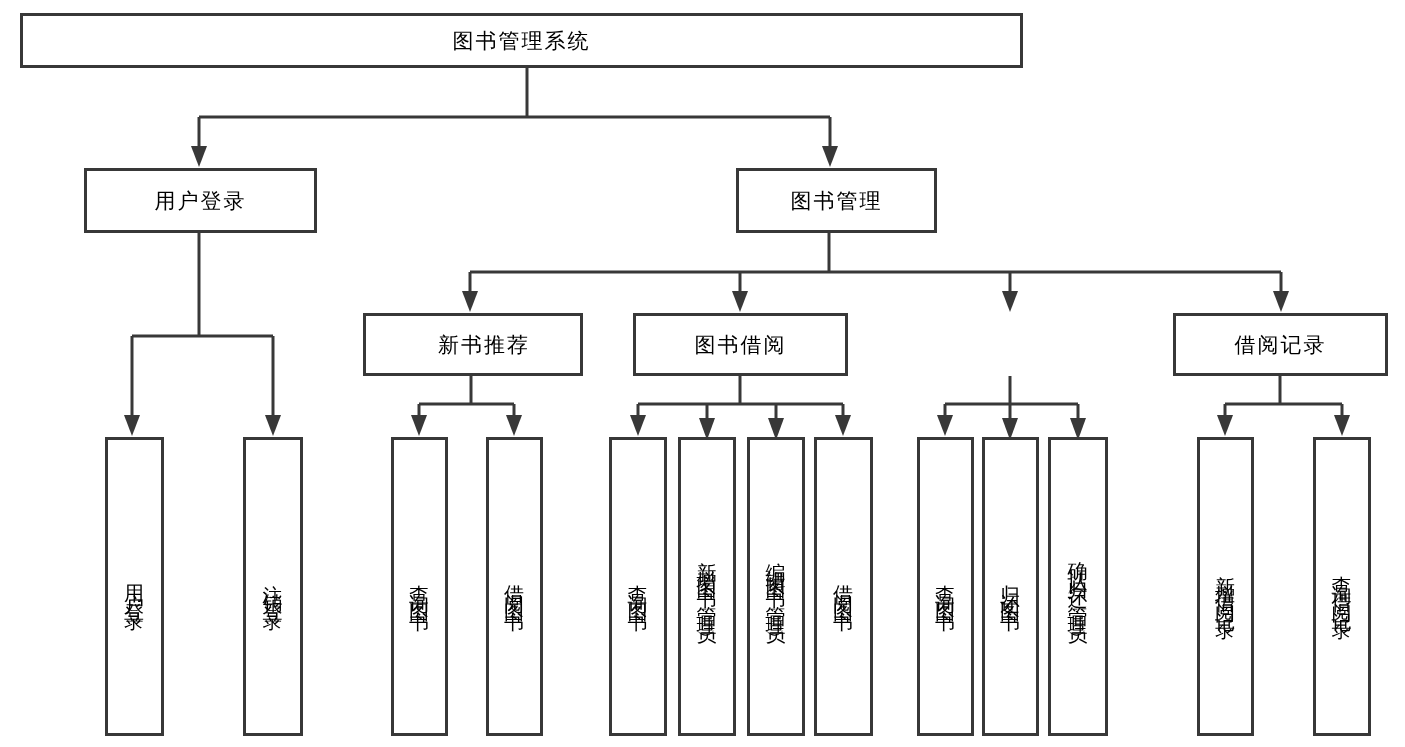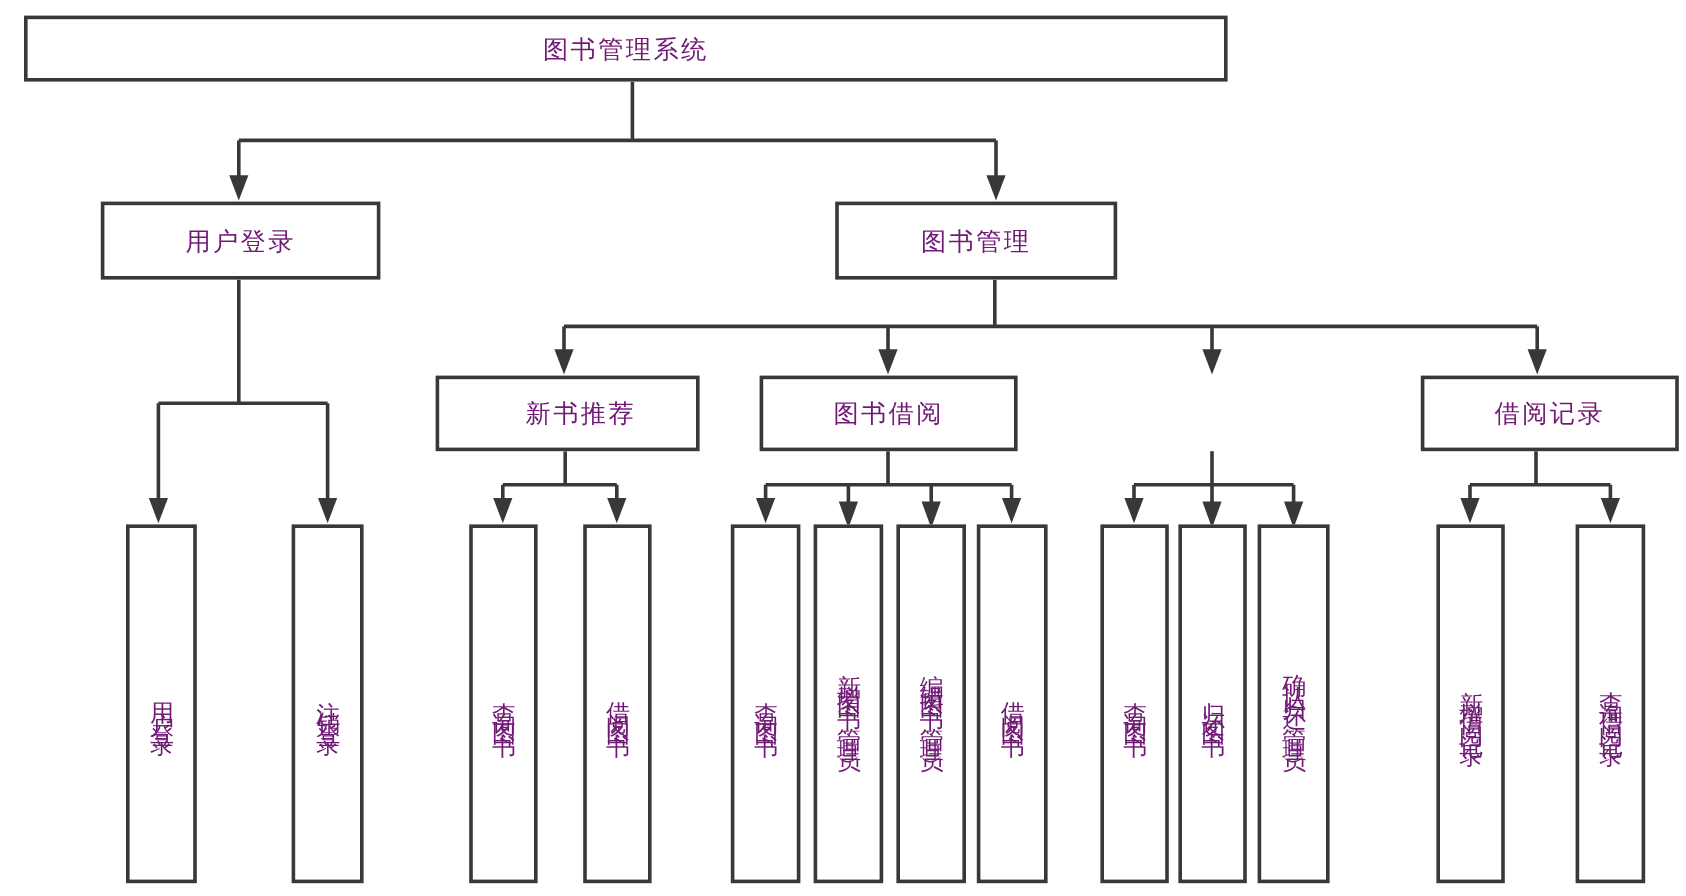--- a/index.html
+++ b/index.html
@@ -19,34 +19,34 @@
     position: absolute;
     left: 0; top: 0;
     width: 1405px;
     height: 747px;
   }
   .node {
     position: absolute;
     box-sizing: border-box;
     background: #ffffff;
     border: 3px solid #383838;
-    color: #701a75;
+    color: #000000;
     display: flex;
     align-items: center;
     justify-content: center;
     text-align: center;
   }
   .hnode {
     font-size: 21px;
     letter-spacing: 2px;
     white-space: nowrap;
   }
   .root  { left: 20px;  top: 13px;  width: 1003px; height: 55px; }
   .lv1-a { left: 84px;  top: 168px; width: 233px;  height: 65px; }
-  .lv1-b { left: 696px; top: 168px; width: 235px;  height: 65px; }
+  .lv1-b { left: 736px; top: 168px; width: 201px;  height: 65px; }
   .lv2   { top: 313px; height: 63px; }
   .vnode {
     top: 437px;
     height: 299px;
     writing-mode: vertical-rl;
     text-orientation: mixed;
     font-size: 20px;
     letter-spacing: 9px;
     line-height: 1;
   }
@@ -149,21 +149,21 @@
   <div class="node hnode lv1-b">
     <span>图书管理</span>
   </div>
 
   <div class="node hnode lv2" style="left:363px;width:220px;padding-left:22px;">
     <span>新书推荐</span>
   </div>
   <div class="node hnode lv2" style="left:633px;width:215px;font-family:Liberation Mono, monospace;">
     <span>图书借阅</span>
   </div>
-  <div class="node hnode lv2" style="left:1173px;width:215px;margin-left:11px;">
+  <div class="node hnode lv2" style="left:1173px;width:215px;">
     <span>借阅记录</span>
   </div>
 
   <div class="node vnode" style="left:105px;width:59px;">
     <span>用户登录</span>
   </div>
   <div class="node vnode" style="left:243px;width:60px;">
     <span>注销登录</span>
   </div>
   <div class="node vnode" style="left:391px;width:57px;">

